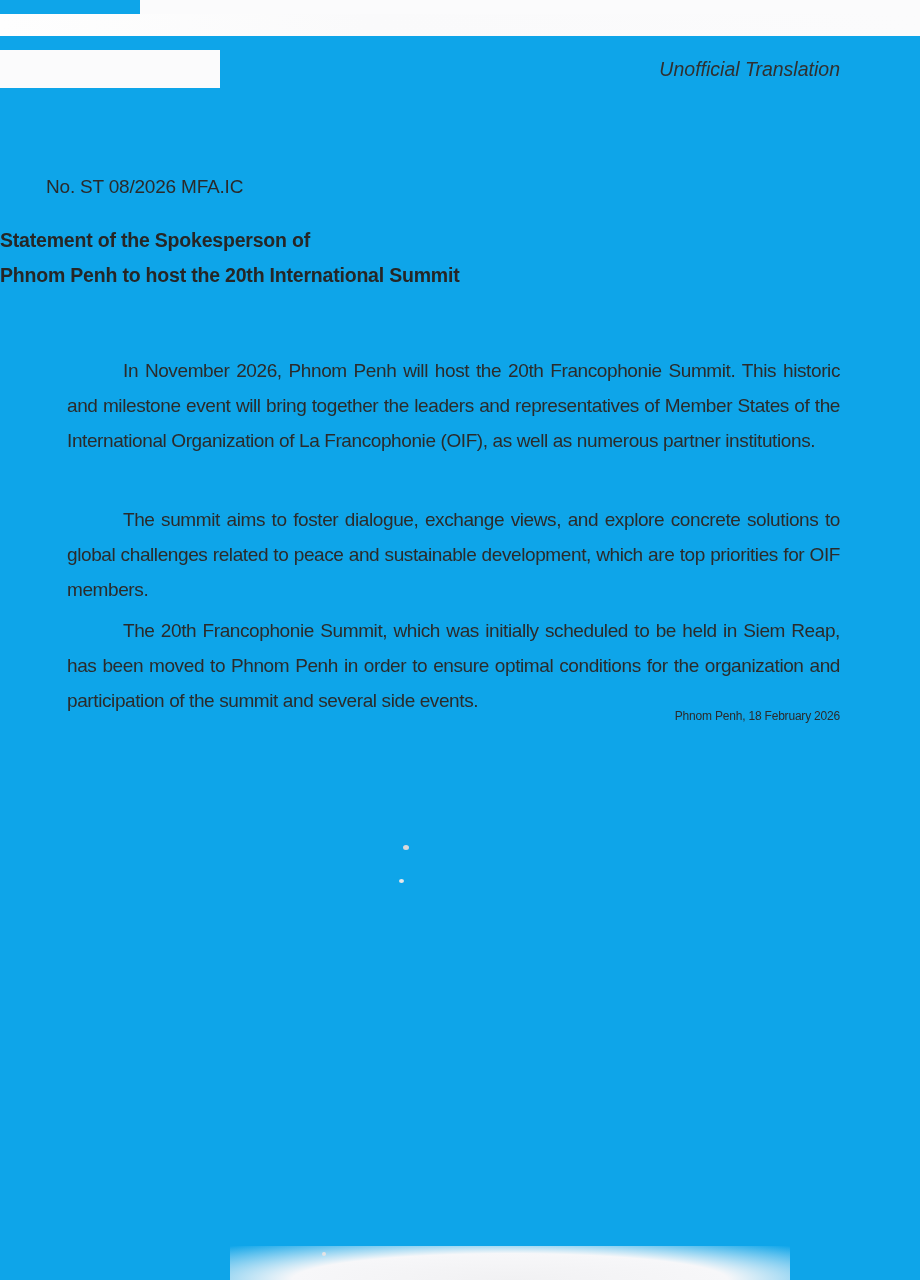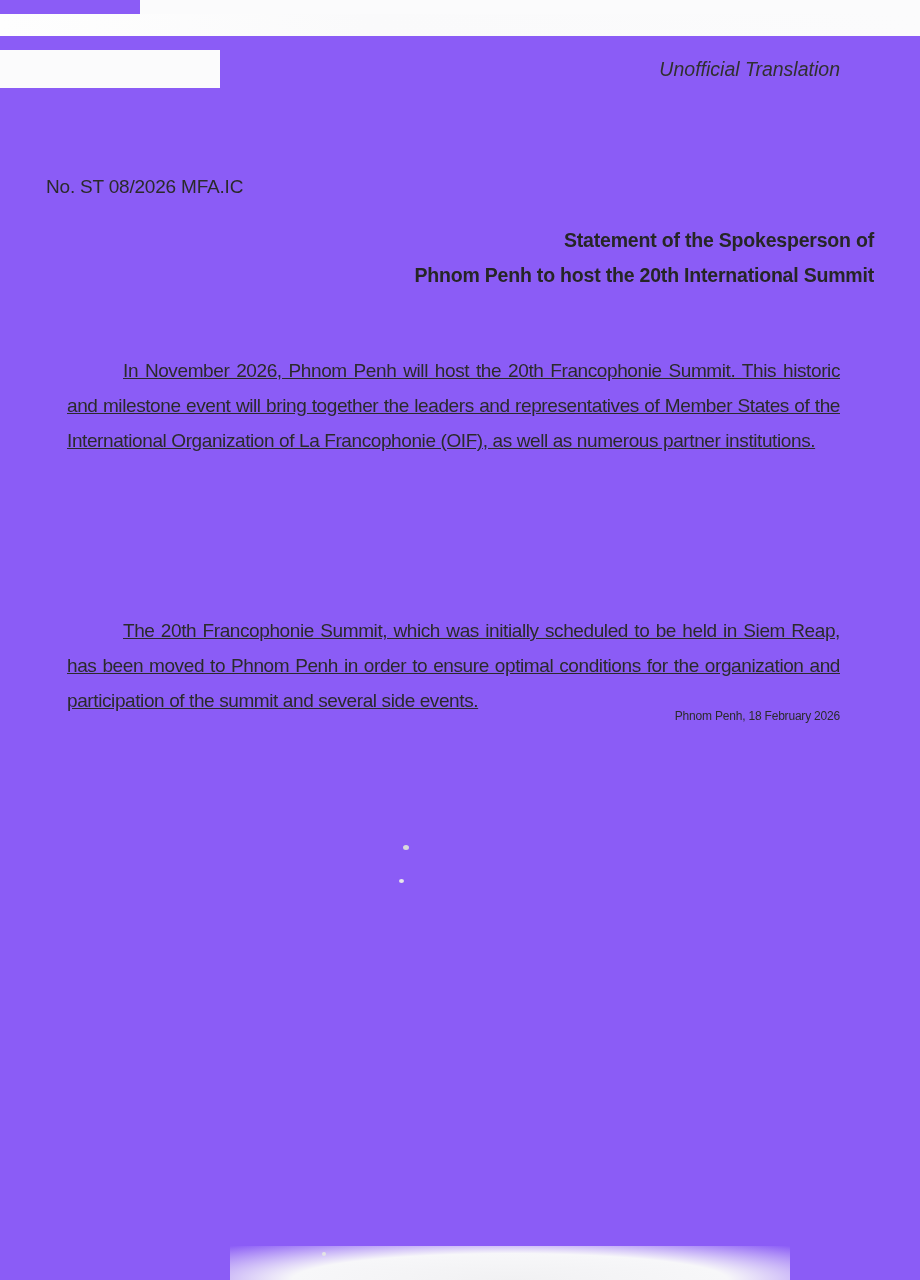--- a/index.html
+++ b/index.html
@@ -1,20 +1,20 @@
 <!DOCTYPE html>
 <html><head>
 <meta charset="utf-8">
 <style>
   html, body { margin: 0; padding: 0; background: #ffffff; }
   .page {
     position: relative;
     width: 920px;
     height: 1280px;
-    background: #8b5cf6;
+    background: #0ea5e9;
     overflow: hidden;
     font-family: "Liberation Sans", "DejaVu Sans", sans-serif;
     color: #2a2a2a;
   }
 
   
   .scan-band-top1 {
     position: absolute; left: 140px; top: 0; width: 780px; height: 14px;
     background: #fbfbfc;
   }
@@ -50,40 +50,39 @@
     left: 46px;
     font-size: 19px;
     letter-spacing: -0.2px;
   }
 
   .doc-title {
     position: absolute;
     top: 223px;
     left: 0;
     width: 874px;
-    text-align: right;
+    text-align: left;
     font-size: 19.5px;
     font-weight: bold;
     line-height: 35px;
     letter-spacing: -0.2px;
     color: #262626;
   }
 
   .body-paragraph {
     position: absolute;
     left: 67px;
     width: 773px;
     font-size: 19px;
     line-height: 35px;
     letter-spacing: -0.4px;
     text-align: justify;
     text-indent: 56px;
     color: #2b2b2b;
     margin: 0;
-    text-decoration: underline;
   }
   .p1 { top: 353px; }
   .p2 { top: 502px; }
   .p3 { top: 613px; }
 
   .dateline {
     position: absolute;
     top: 699px;
     right: 80px;
     font-size: 12px;
@@ -109,18 +108,19 @@
 
   <div class="ref-number">No. ST 08/2026 MFA.IC</div>
 
   <div class="doc-title">
     <div>Statement of the Spokesperson of</div>
     <div>Phnom Penh to host the 20th International Summit</div>
   </div>
 
   <p class="body-paragraph p1">In November 2026, Phnom Penh will host the 20th Francophonie Summit. This historic and milestone event will bring together the leaders and representatives of Member States of the International Organization of La Francophonie (OIF), as well as numerous partner institutions.</p>
 
+  <p class="body-paragraph p2">The summit aims to foster dialogue, exchange views, and explore concrete solutions to global challenges related to peace and sustainable development, which are top priorities for OIF members.</p>
 
   <p class="body-paragraph p3">The 20th Francophonie Summit, which was initially scheduled to be held in Siem Reap, has been moved to Phnom Penh in order to ensure optimal conditions for the organization and participation of the summit and several side events.</p>
 
   <div class="dateline">Phnom Penh, 18 February 2026</div>
 
 </div>
 
 </body></html>

